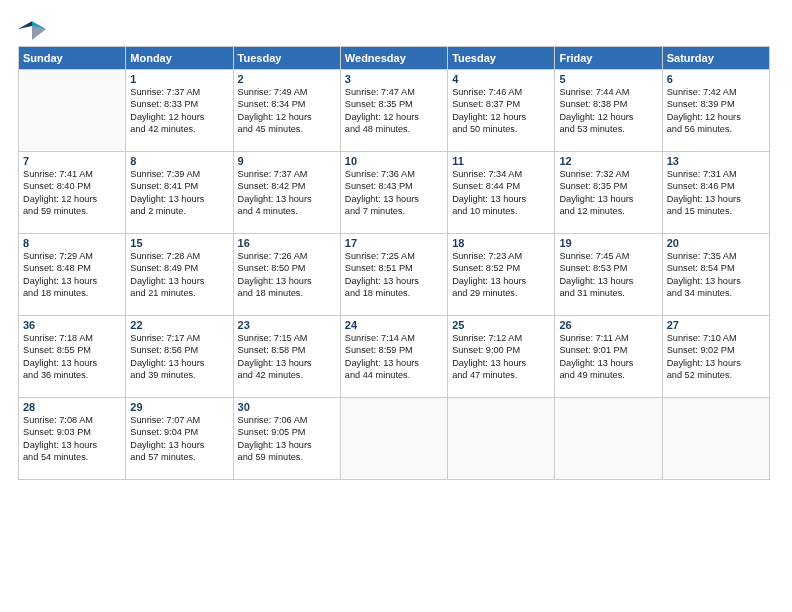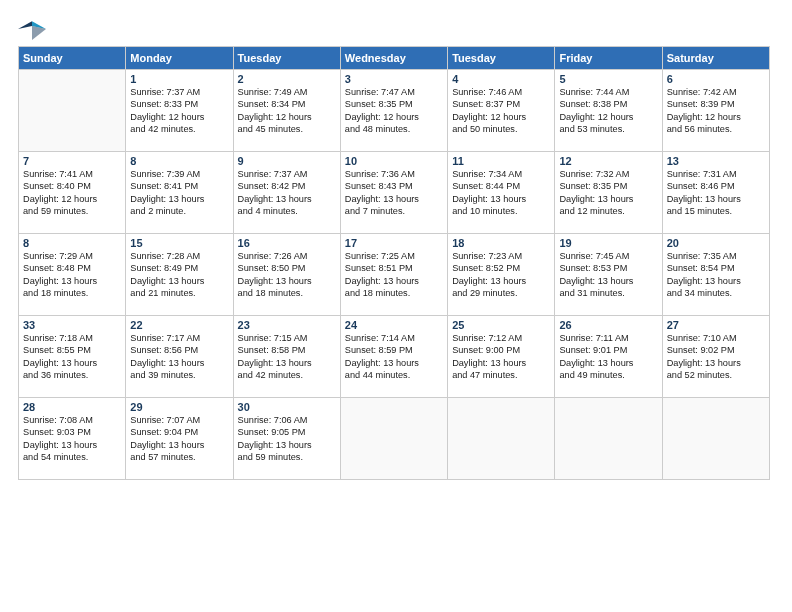--- a/index.html
+++ b/index.html
@@ -269,21 +269,21 @@
           <td>
             <span class="day-num">20</span>
             <span class="cell-line">Sunrise: 7:35 AM</span>
             <span class="cell-line">Sunset: 8:54 PM</span>
             <span class="cell-line">Daylight: 13 hours</span>
             <span class="cell-line">and 34 minutes.</span>
           </td>
         </tr>
         <tr>
           <td>
-            <span class="day-num">33</span>
+            <span class="day-num">36</span>
             <span class="cell-line">Sunrise: 7:18 AM</span>
             <span class="cell-line">Sunset: 8:55 PM</span>
             <span class="cell-line">Daylight: 13 hours</span>
             <span class="cell-line">and 36 minutes.</span>
           </td>
           <td>
             <span class="day-num">22</span>
             <span class="cell-line">Sunrise: 7:17 AM</span>
             <span class="cell-line">Sunset: 8:56 PM</span>
             <span class="cell-line">Daylight: 13 hours</span>

